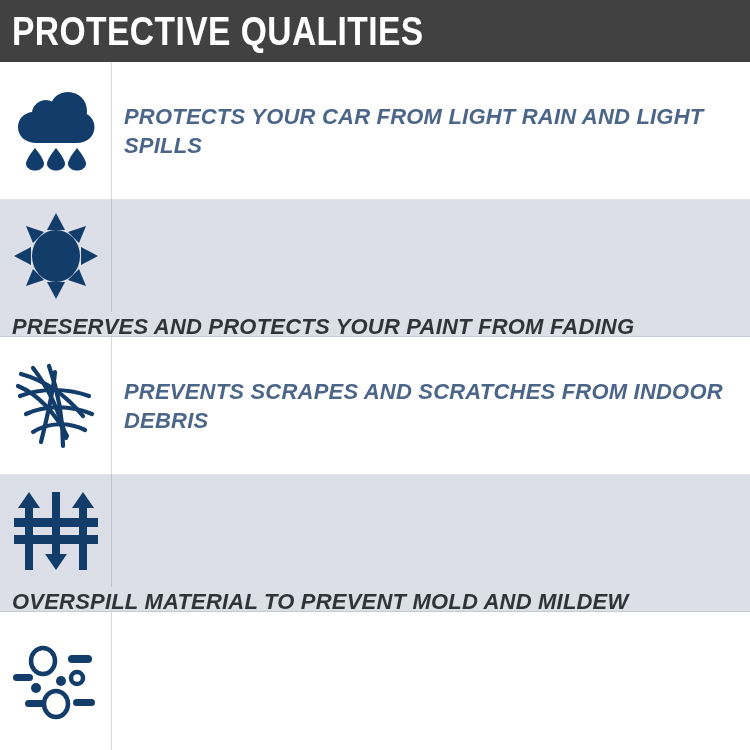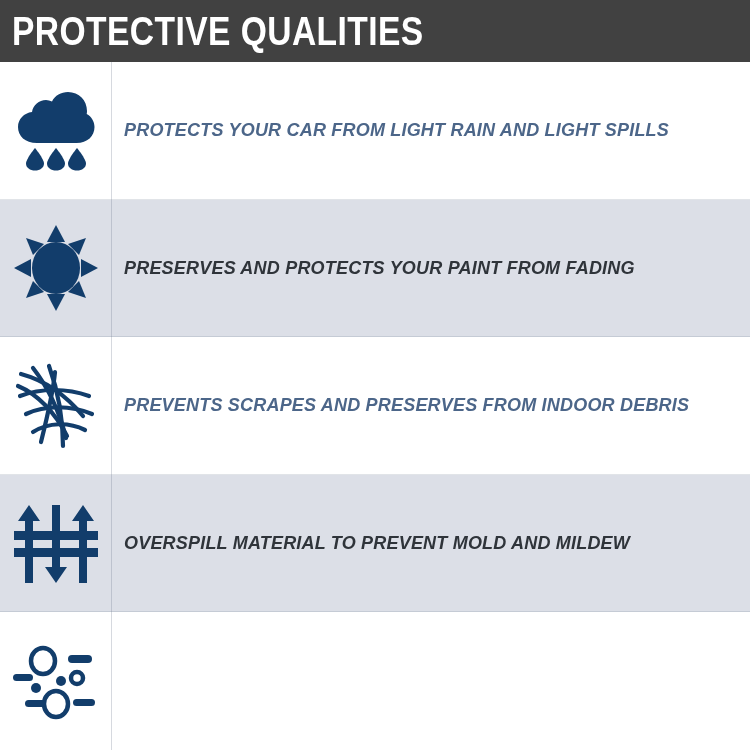--- a/index.html
+++ b/index.html
@@ -48,21 +48,21 @@
     height: 688px;
   }
   .row {
     flex: 1 1 0;
     display: flex;
     align-items: stretch;
     position: relative;
     min-height: 0;
   }
   .row.odd  { background: #ffffff; }
-  .row.even { background: #dcdfe7; }
+  .row.even { background: #dcdfe7; flex-direction: column; }
 
   
   .row::after {
     content: "";
     position: absolute;
     left: 0; right: 0; bottom: 0;
     height: 1px;
     background: rgba(120,130,150,0.22);
     pointer-events: none;
   }
@@ -91,21 +91,21 @@
     flex: 1 1 auto;
     display: flex;
     align-items: center;
     padding: 0 14px 0 12px;
     box-sizing: border-box;
   }
   .row-text {
     font-family: "Liberation Sans", sans-serif;
     font-weight: 700;
     font-style: italic;
-    font-size: 18px;
+    font-size: 22px;
     line-height: 29px;
     letter-spacing: 0.2px;
     margin: 0;
   }
   .row.odd  .row-text { color: #4c6689; }
   .row.even .row-text { color: #2f343a; }
 </style>
 </head>
 <body>
 
@@ -163,21 +163,21 @@
             <path d="M36 6 C44 28 50 54 50 86"></path>
             <path d="M7 36 C28 28 54 28 76 36"></path>
             <path d="M13 54 C32 45 58 45 79 54"></path>
             <path d="M20 72 C36 62 56 62 72 70"></path>
             <path d="M5 26 C24 34 42 52 54 76"></path>
             <path d="M28 82 C34 58 40 34 42 12"></path>
           </g>
         </svg>
       </div>
       <div class="text-cell">
-        <p class="row-text">PREVENTS SCRAPES AND PRESERVES FROM INDOOR DEBRIS</p>
+        <p class="row-text">PREVENTS SCRAPES AND SCRATCHES FROM INDOOR DEBRIS</p>
       </div>
     </div>
 
     <div class="row even">
       <div class="icon-cell">
         <svg width="84" height="86" viewBox="0 0 84 86">
           <g fill="#123d6b">
 
             <path d="M15 4 L26 20 L19 20 L19 82 L11 82 L11 20 L4 20 Z"></path>
 

